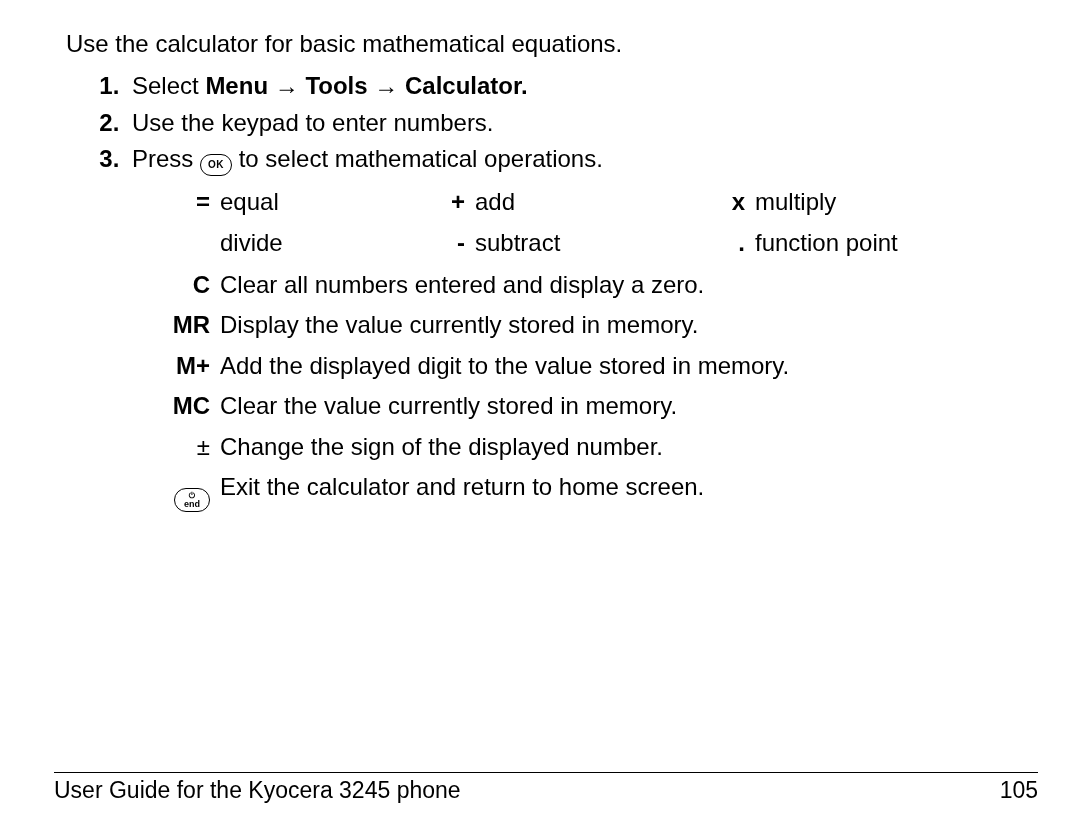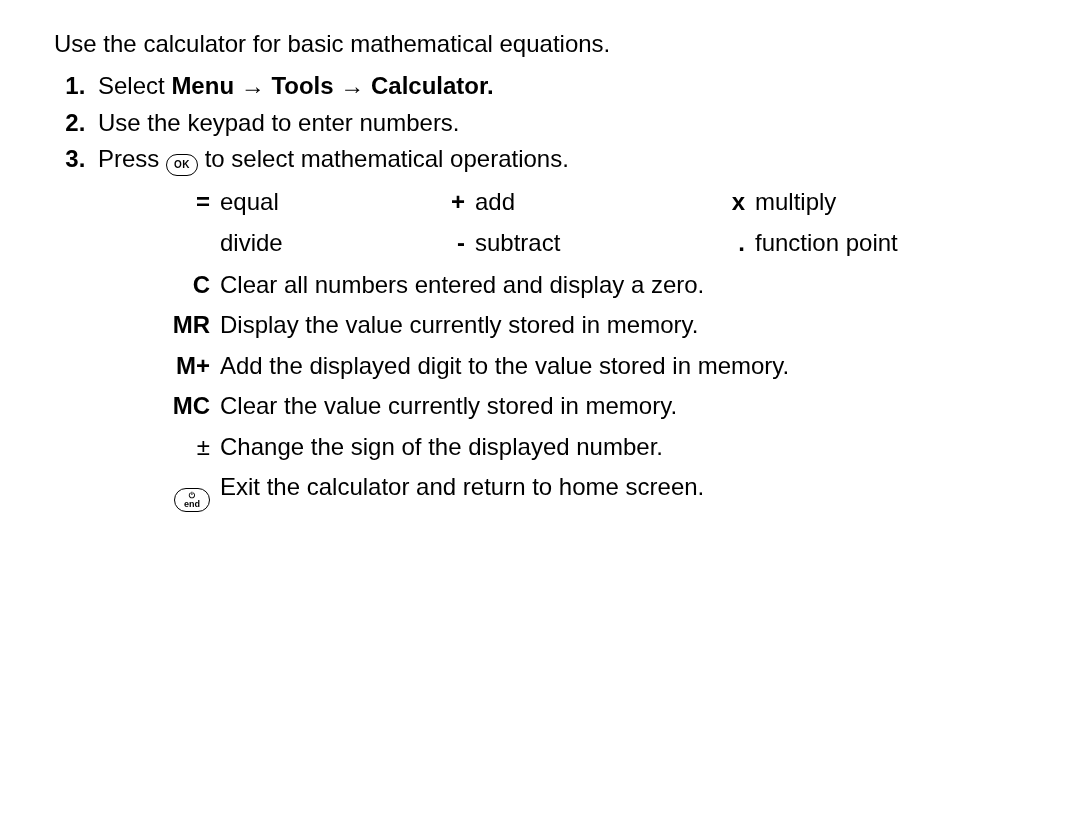--- a/index.html
+++ b/index.html
@@ -50,29 +50,30 @@
     grid-template-rows: repeat(3,1fr);
     gap: 1px;
   }
   .calc-icon .keys span {
     background: #000;
     width: 2px; height: 2px;
     justify-self: center; align-self: center;
     border-radius: 1px;
   }
   .intro {
-    margin: 0 0 10px 0;
+    margin: 0 0 10px 12px;
   }
   ol.steps {
     margin: 0 0 10px 0;
     padding-left: 38px;
   }
   ol.steps li {
     padding-left: 6px;
     margin-bottom: 4px;
+    margin-left: 34px;
   }
   ol.steps li::marker {
     font-weight: 700;
   }
   .key-oval {
     display: inline-flex;
     align-items: center;
     justify-content: center;
     border: 1.5px solid #000;
     border-radius: 999px;
@@ -223,14 +224,18 @@
         <span class="end-icon">
           <span class="pwr">⏻</span>
           <span>end</span>
         </span>
       </div>
       <div class="desc">Exit the calculator and return to home screen.</div>
     </div>
 
   </div>
 
+  <div class="footer">
+    <span>User Guide for the Kyocera 3245 phone</span>
+    <span>105</span>
+  </div>
 
 </div>
 
 </body></html>

